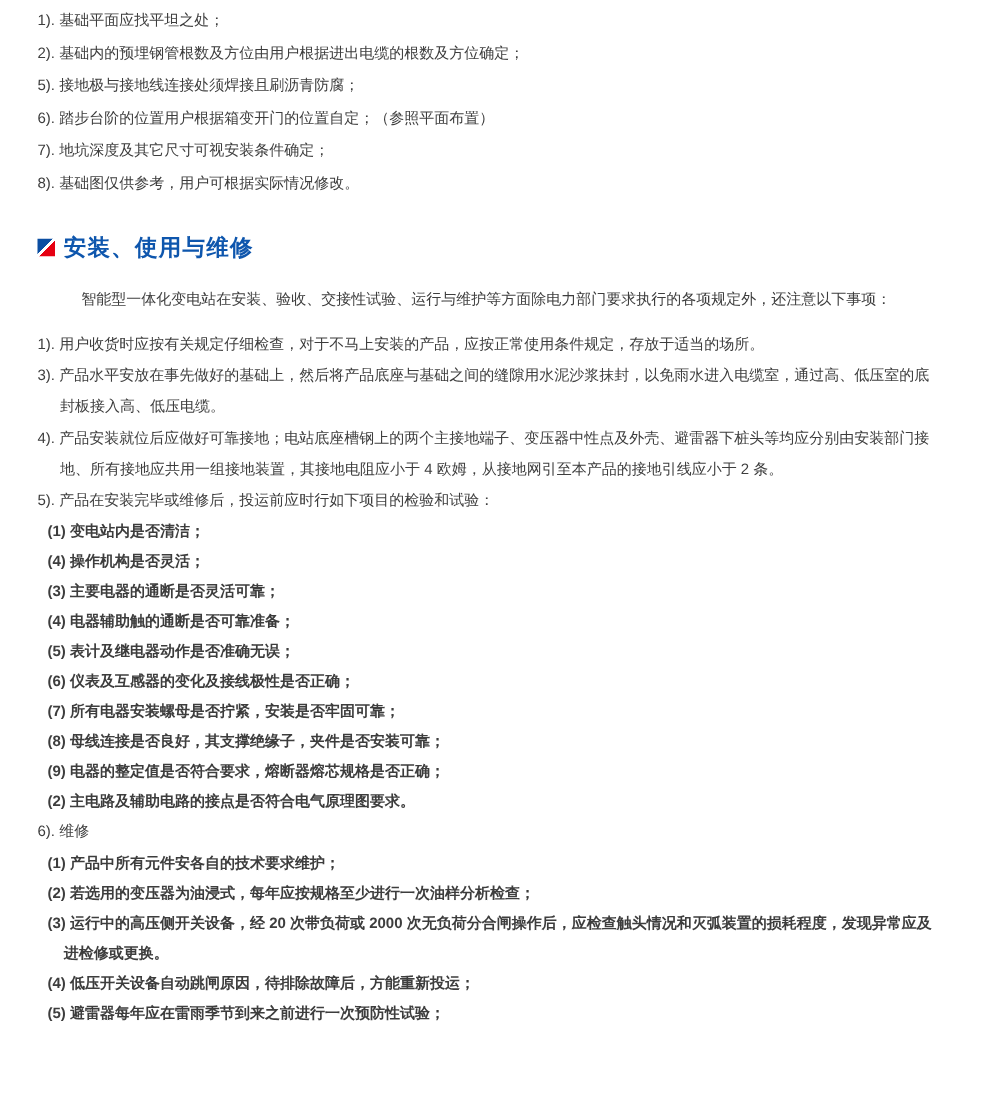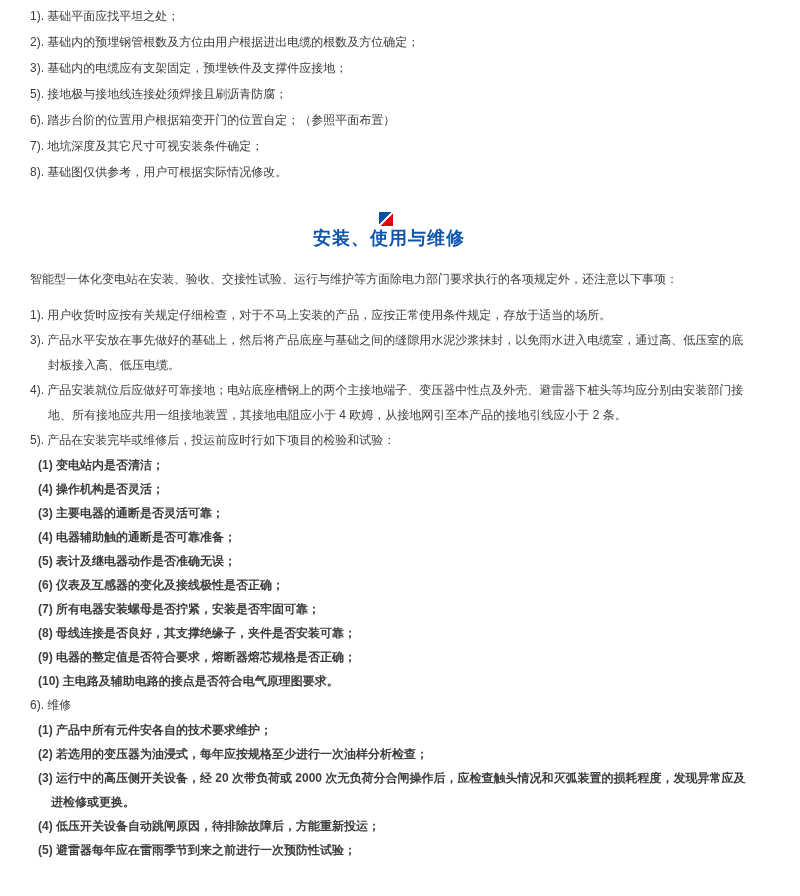--- a/index.html
+++ b/index.html
@@ -30,36 +30,36 @@
   }
   
   .section-header {
     margin-top: 32px;
     display: flex;
     align-items: center;
     color: #0e56ad;
     font-size: 18px;
     font-weight: bold;
     letter-spacing: 1px;
-    flex-direction: column;
   }
   .flag-icon {
     flex: 0 0 auto;
     width: 14px;
     height: 14px;
     margin-right: 7px;
     background: linear-gradient(135deg,
       #0b4ea2 0%, #0b4ea2 44%,
       #ffffff 44%, #ffffff 56%,
       #e60012 56%, #e60012 100%);
   }
   
   .intro {
     margin-top: 21px;
     line-height: 17px;
+    text-align: center;
   }
   
   .main-list {
     margin-top: 15px;
   }
   .m-item {
     line-height: 25px;
     padding-left: 18px;
     text-indent: -18px;
   }
@@ -78,21 +78,20 @@
   }
 </style>
 </head>
 <body>
 
 <div class="page">
 
   <div class="top-list">
     <div class="item">1). 基础平面应找平坦之处；</div>
     <div class="item">2). 基础内的预埋钢管根数及方位由用户根据进出电缆的根数及方位确定；</div>
-    <div class="item">3). 基础内的电缆应有支架固定，预埋铁件及支撑件应接地；</div>
     <div class="item">5). 接地极与接地线连接处须焊接且刷沥青防腐；</div>
     <div class="item">6). 踏步台阶的位置用户根据箱变开门的位置自定；（参照平面布置）</div>
     <div class="item">7). 地坑深度及其它尺寸可视安装条件确定；</div>
     <div class="item">8). 基础图仅供参考，用户可根据实际情况修改。</div>
   </div>
 
   <div class="section-header">
     <span class="flag-icon"></span>
     <span>安装、使用与维修</span>
   </div>
@@ -108,21 +107,21 @@
     <div class="sub-list">
       <div class="s-item">(1) 变电站内是否清洁；</div>
       <div class="s-item">(4) 操作机构是否灵活；</div>
       <div class="s-item">(3) 主要电器的通断是否灵活可靠；</div>
       <div class="s-item">(4) 电器辅助触的通断是否可靠准备；</div>
       <div class="s-item">(5) 表计及继电器动作是否准确无误；</div>
       <div class="s-item">(6) 仪表及互感器的变化及接线极性是否正确；</div>
       <div class="s-item">(7) 所有电器安装螺母是否拧紧，安装是否牢固可靠；</div>
       <div class="s-item">(8) 母线连接是否良好，其支撑绝缘子，夹件是否安装可靠；</div>
       <div class="s-item">(9) 电器的整定值是否符合要求，熔断器熔芯规格是否正确；</div>
-      <div class="s-item">(10) 主电路及辅助电路的接点是否符合电气原理图要求。</div>
+      <div class="s-item">(2) 主电路及辅助电路的接点是否符合电气原理图要求。</div>
     </div>
 
     <div class="m-item maint-heading">6). 维修</div>
 
     <div class="sub-list">
       <div class="s-item">(1) 产品中所有元件安各自的技术要求维护；</div>
       <div class="s-item">(2) 若选用的变压器为油浸式，每年应按规格至少进行一次油样分析检查；</div>
       <div class="s-item">(3) 运行中的高压侧开关设备，经 20 次带负荷或 2000 次无负荷分合闸操作后，应检查触头情况和灭弧装置的损耗程度，发现异常应及进检修或更换。</div>
       <div class="s-item">(4) 低压开关设备自动跳闸原因，待排除故障后，方能重新投运；</div>
       <div class="s-item">(5) 避雷器每年应在雷雨季节到来之前进行一次预防性试验；</div>

